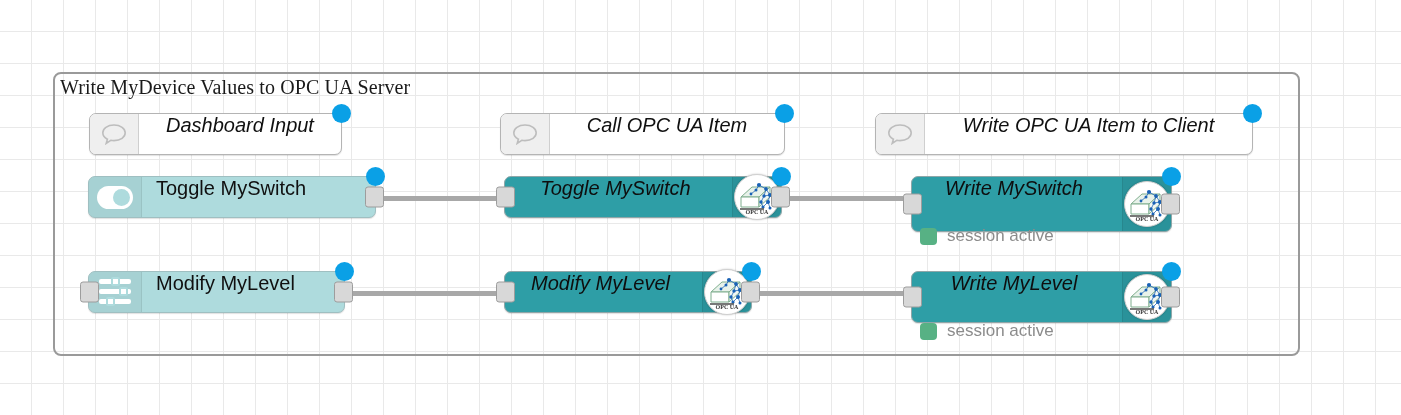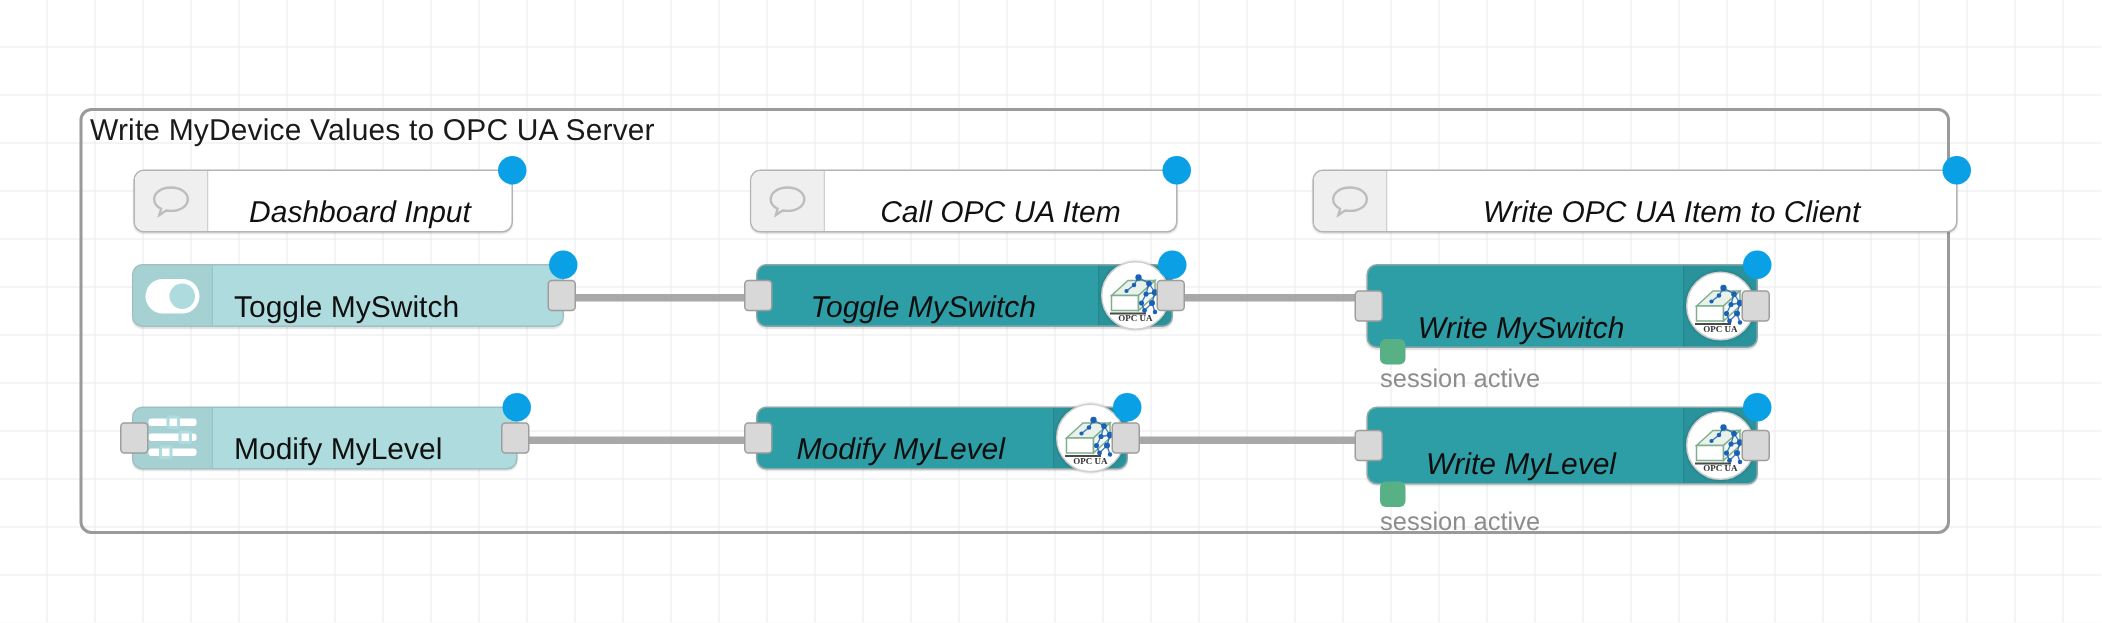--- a/index.html
+++ b/index.html
@@ -31,21 +31,21 @@
     white-space:nowrap;
     letter-spacing:0.1px;
   }
   
   .node{
     position:absolute;
     box-sizing:border-box;
     border-radius:7px;
     border:1px solid #9d9d9d;
     display:flex;
-    align-items:flex-end;
+    align-items:flex-start;
     overflow:visible;
     box-shadow:0 1px 1px rgba(0,0,0,0.12);
   }
   .node .label{
     flex:1;
     text-align:center;
     font-size:20px;
     color:#101010;
     white-space:nowrap;
     overflow:hidden;
@@ -116,24 +116,23 @@
   .wire{
     position:absolute;
     height:5px;
     background:#a8a8a8;
     border-radius:2px;
     z-index:1;
   }
   
   .status{
     position:absolute;
-    display:flex;
+    display:flex;align-items:center;
     font-size:17px;color:#8c8c8c;
     white-space:nowrap;
-    flex-direction:column;
   }
   .status .dot{
     width:17px;height:17px;
     background:#57b184;
     border-radius:4px;
     margin-right:10px;
   }
   
   .toggle-ico{
     width:36px;height:23px;border-radius:12px;
@@ -169,21 +168,21 @@
     box-shadow:0 0 2px rgba(0,0,0,0.25);
   }
   .opcua-badge svg{display:block;}
 </style>
 </head>
 <body>
 
 <div id="canvas">
 
   <div class="group" style="left:53px;top:72px;width:1243px;height:280px;"></div>
-  <div class="group-label" style="left:60px;top:76px;">Write MyDevice Values to OPC UA Server</div>
+  <div class="group-label" style="left:60px;top:76px;font-family:Liberation Serif, serif;">Write MyDevice Values to OPC UA Server</div>
 
   <div class="wire" style="left:376px;top:196px;width:128px;"></div>
   <div class="wire" style="left:782px;top:196px;width:130px;"></div>
   <div class="wire" style="left:345px;top:291px;width:160px;"></div>
   <div class="wire" style="left:752px;top:291px;width:160px;"></div>
 
   <div class="node comment italic" style="left:89px;top:113px;width:253px;height:42px;">
     <div class="icon-box">
       <svg width="26" height="22" viewBox="0 0 26 22" aria-hidden="true">
         <path d="M13 2 C6.4 2 1.8 5.5 1.8 9.8 C1.8 12.4 3.6 14.8 6.4 16.2
@@ -200,21 +199,21 @@
       <svg width="26" height="22" viewBox="0 0 26 22" aria-hidden="true">
         <path d="M13 2 C6.4 2 1.8 5.5 1.8 9.8 C1.8 12.4 3.6 14.8 6.4 16.2
                  L5.2 20.4 L9.8 17.3 C10.8 17.5 11.9 17.6 13 17.6
                  C19.6 17.6 24.2 14.1 24.2 9.8 C24.2 5.5 19.6 2 13 2 Z" fill="none" stroke="#bdbdbd" stroke-width="1.6"></path>
       </svg>
     </div>
     <div class="label">Call OPC UA Item</div>
     <div class="sel-dot"></div>
   </div>
 
-  <div class="node comment italic" style="left:875px;top:113px;width:430px;height:42px;">
+  <div class="node comment italic" style="left:875px;top:113px;width:378px;height:42px;">
     <div class="icon-box">
       <svg width="26" height="22" viewBox="0 0 26 22" aria-hidden="true">
         <path d="M13 2 C6.4 2 1.8 5.5 1.8 9.8 C1.8 12.4 3.6 14.8 6.4 16.2
                  L5.2 20.4 L9.8 17.3 C10.8 17.5 11.9 17.6 13 17.6
                  C19.6 17.6 24.2 14.1 24.2 9.8 C24.2 5.5 19.6 2 13 2 Z" fill="none" stroke="#bdbdbd" stroke-width="1.6"></path>
       </svg>
     </div>
     <div class="label">Write OPC UA Item to Client</div>
     <div class="sel-dot"></div>
   </div>

